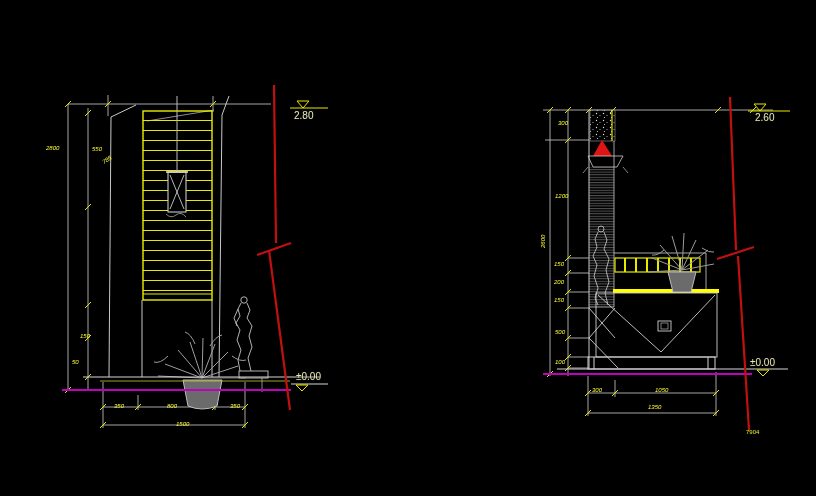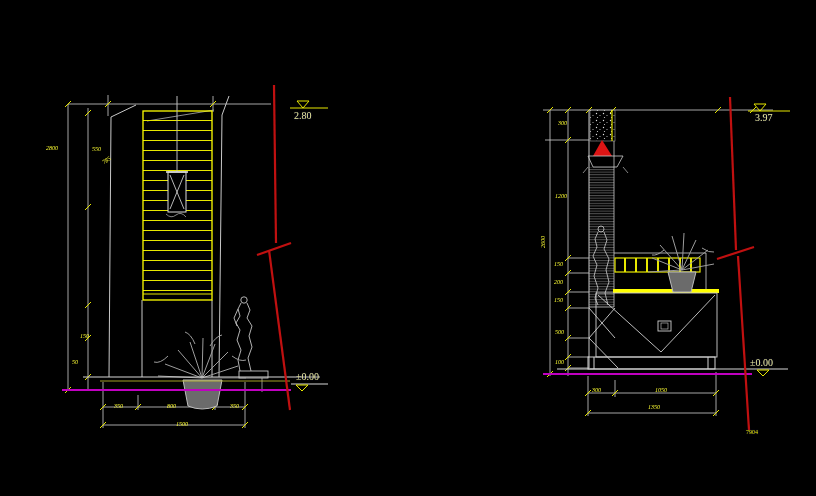--- a/index.html
+++ b/index.html
@@ -1,17 +1,17 @@
 <!DOCTYPE html>
 <html><head>
 <meta charset="utf-8">
 <style>
   html,body{margin:0;padding:0;background:#000;}
   #canvas{position:relative;width:816px;height:496px;background:#000;overflow:hidden;
-          font-family:Liberation Serif, serif;}
+          font-family:Liberation Sans, sans-serif;}
   #canvas svg{position:absolute;left:0;top:0;}
   .dim{position:absolute;color:#ffff33;font-size:6px;line-height:6px;white-space:nowrap;
        font-style:italic;letter-spacing:0;}
   .dim.rot{transform:rotate(-90deg);transform-origin:left top;}
   .dim.diag{transform:rotate(-32deg);transform-origin:left top;}
   .lvl{position:absolute;color:#ecec9e;font-size:10px;line-height:10px;white-space:nowrap;
        text-shadow:0 0 2px #1a1a4a;}
   .sheet{position:absolute;color:#e8e800;font-size:6px;line-height:6px;
          text-shadow:0 0 2px #202060;}
 </style>
@@ -273,21 +273,21 @@
 <span class="dim" style="left:46px;top:145px;">2800</span>
 <span class="dim" style="left:92px;top:146px;">550</span>
 <span class="dim diag" style="left:101px;top:160px;">785</span>
 <span class="dim" style="left:80px;top:333px;">150</span>
 <span class="dim" style="left:72px;top:359px;">50</span>
 <span class="dim" style="left:114px;top:403px;">350</span>
 <span class="dim" style="left:167px;top:403px;">800</span>
 <span class="dim" style="left:230px;top:403px;">350</span>
 <span class="dim" style="left:176px;top:421px;">1500</span>
 
-<span class="lvl" style="left:755px;top:113px;">3.97</span>
+<span class="lvl" style="left:755px;top:113px;">2.60</span>
 <span class="lvl" style="left:750px;top:358px;">±0.00</span>
 
 <span class="dim rot" style="left:540px;top:248px;">2600</span>
 <span class="dim" style="left:558px;top:120px;">300</span>
 <span class="dim" style="left:555px;top:193px;">1200</span>
 <span class="dim" style="left:554px;top:261px;">150</span>
 <span class="dim" style="left:554px;top:279px;">200</span>
 <span class="dim" style="left:554px;top:297px;">150</span>
 <span class="dim" style="left:555px;top:329px;">500</span>
 <span class="dim" style="left:555px;top:359px;">100</span>

